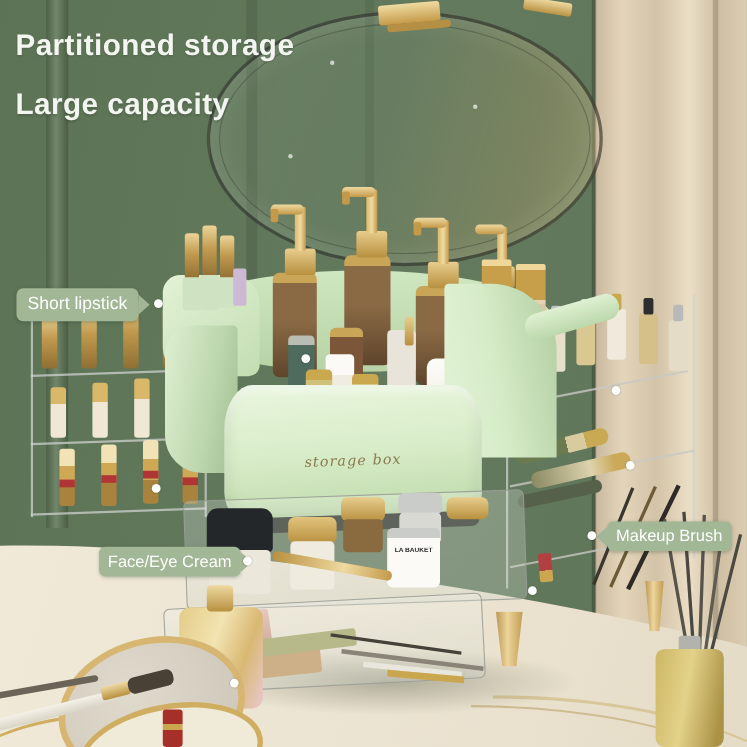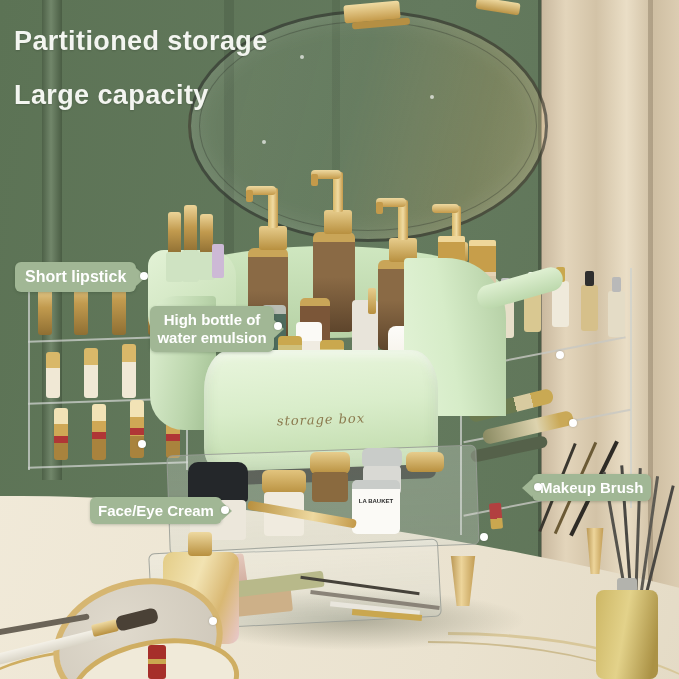--- a/index.html
+++ b/index.html
@@ -63,22 +63,22 @@
   .pumpstem{width:10px;background:linear-gradient(90deg,#d9b96a,#f0dba2 50%,#c49a4a);border-radius:2px;}
   .pumpspout{height:9px;border-radius:4px;background:linear-gradient(180deg,#eed9a0,#c49a4a);}
   .pumpcollar{border-radius:3px;background:linear-gradient(180deg,#e7cd8d,#b8903f);}
   .pumpbody{border-radius:6px;background:linear-gradient(180deg,#c9a558 0 10%,#8a6a45 10% 45%,#5e452c 100%);}
   .minitext{display:block;font-size:5px;line-height:1.1;color:#5c4c22;text-align:center;overflow:hidden;}
   .jartext{display:block;font-size:6px;font-weight:700;color:#2b2b2b;text-align:center;overflow:hidden;}
   .foot{background:linear-gradient(90deg,#a8823c,#edd59b 45%,#b68d40);clip-path:polygon(12% 0,88% 0,70% 100%,30% 100%);}
   .drawer{border:1.5px solid rgba(150,155,148,.85);border-radius:6px;
     background:linear-gradient(180deg,rgba(240,244,240,.25),rgba(206,212,202,.32));}
   
-  .label{position:absolute;z-index:30;background:#a1b795;color:#fff;font-weight:700;font-size:16px;
-    line-height:1;padding:7px 10px;border-radius:6px;white-space:nowrap;text-align:center;
+  .label{position:absolute;z-index:30;background:#a1b795;color:#fff;font-weight:400;font-size:16px;
+    line-height:1;padding:7px 10px;border-radius:6px;white-space:nowrap;
     box-shadow:0 1px 3px rgba(40,60,40,.25);}
   .label.two{white-space:normal;line-height:1.2;font-size:15px;padding:5px 6px;}
   .label.sm{font-size:15px;padding:6px 8px;}
   .label::after{content:"";position:absolute;top:50%;transform:translateY(-50%);
     border:9px solid transparent;}
   .tip-right::after{left:100%;border-left:10px solid #a1b795;border-right:0;}
   .tip-left::after{right:100%;border-right:10px solid #a1b795;border-left:0;}
   .dot{position:absolute;z-index:31;width:8px;height:8px;border-radius:50%;background:#fff;
     box-shadow:0 0 2px rgba(0,0,0,.25);}
   
@@ -248,39 +248,36 @@
   <div class="a" style="left:638px;top:475px;width:2.5px;height:130px;transform:rotate(8deg);transform-origin:bottom;background:#5e5b53"></div>
   <div class="a" style="left:642px;top:482px;width:2.5px;height:123px;transform:rotate(14deg);transform-origin:bottom;background:#4a4843"></div>
   <div class="a" style="left:617px;top:578px;width:20px;height:14px;border-radius:3px;background:#b3b3ad"></div>
   <div class="a" style="left:596px;top:590px;width:62px;height:89px;border-radius:8px;background:linear-gradient(100deg,#cdb765,#e3d28a 45%,#ab9245 90%)"></div>
 
   <div class="label tip-right" style="left:15px;top:262px">
     <span>Short lipstick</span>
   </div>
   <div class="dot" style="left:140px;top:272px"></div>
 
-  <div class="label two tip-right" style="left:150px;top:306px;width:112px">
-    <span>High bottle of water emulsion</span>
-  </div>
   <div class="dot" style="left:274px;top:322px"></div>
 
   <div class="dot" style="left:138px;top:440px"></div>
 
   <div class="label sm tip-right" style="left:90px;top:497px">
     <span>Face/Eye Cream</span>
   </div>
   <div class="dot" style="left:221px;top:506px"></div>
 
   <div class="dot" style="left:209px;top:617px"></div>
 
   <div class="dot" style="left:556px;top:351px"></div>
 
   <div class="dot" style="left:569px;top:419px"></div>
 
-  <div class="label sm tip-left" style="left:532px;top:474px">
+  <div class="label sm tip-left" style="left:552px;top:474px">
     <span>Makeup Brush</span>
   </div>
   <div class="dot" style="left:534px;top:483px"></div>
 
   <div class="dot" style="left:480px;top:533px"></div>
 
   <div class="title" style="top:26px">Partitioned storage</div>
   <div class="title" style="top:80px">Large capacity</div>
 
 </div>

